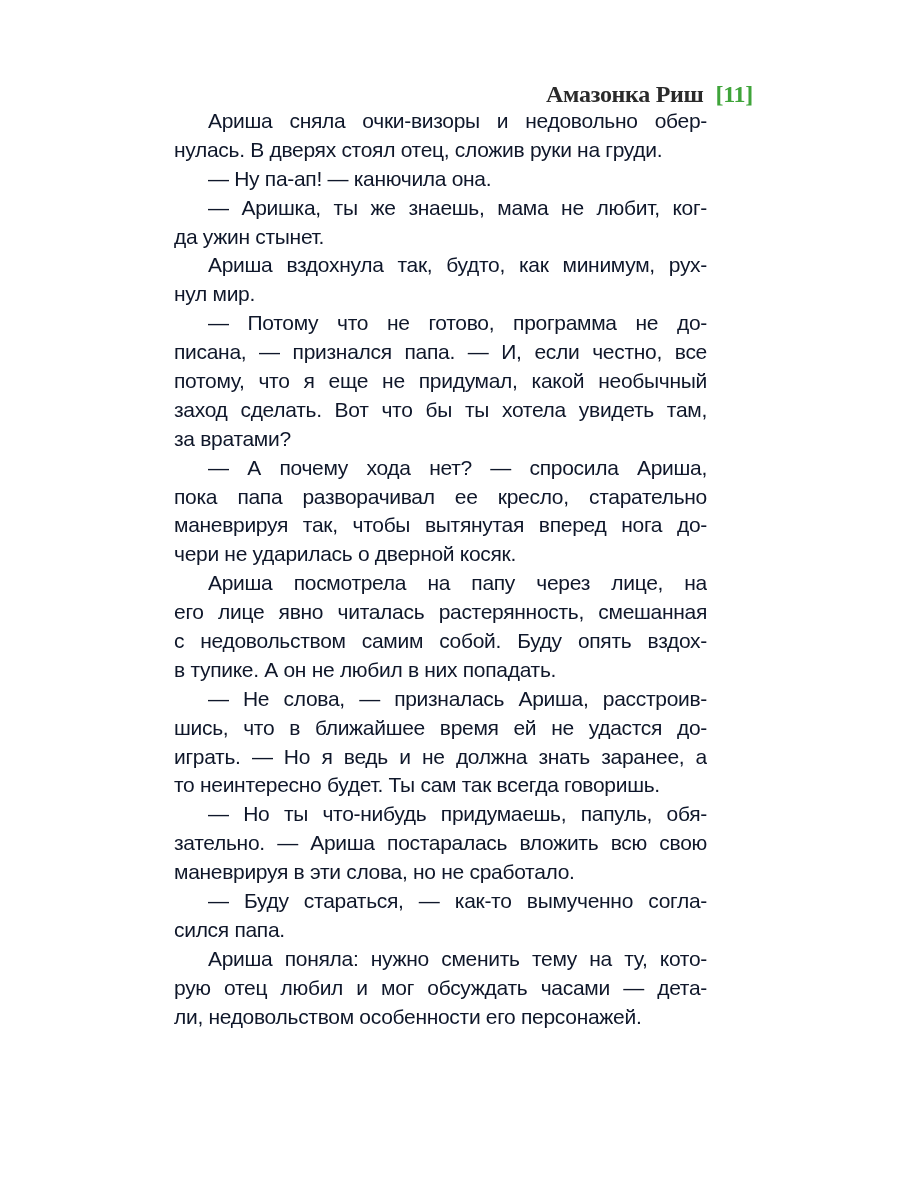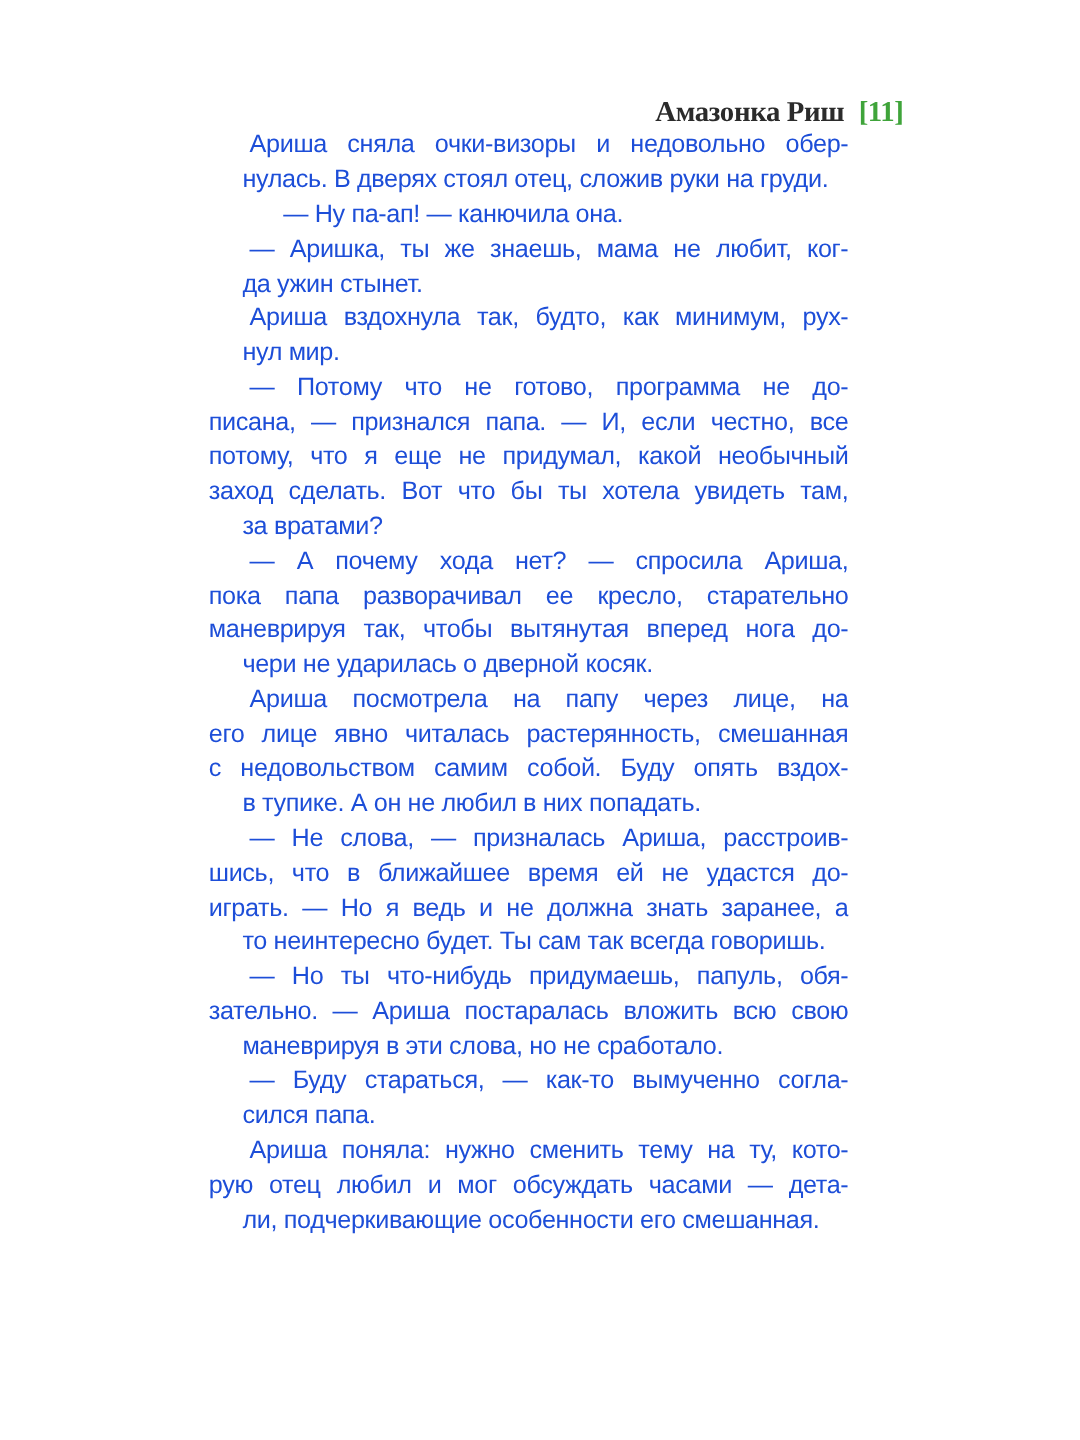--- a/index.html
+++ b/index.html
@@ -38,31 +38,31 @@
     line-height: 28.9px;
     color: #1d1d1d;
   }
   .para { margin: 0; }
   .line {
     height: 28.9px;
     overflow: hidden;
     text-align: justify;
     text-align-last: justify;
   }
-  .line.last { text-align-last: left; margin-left: 28px; }
+  .line.last { text-align-last: left; }
   .line.first { padding-left: 34px; }
 </style>
 </head>
 <body>
 
 <div class="page">
   <div class="running-header">
     <span class="title" style="color: rgb(43, 43, 43);">Амазонка Риш</span><span class="pagenum" style="color: rgb(63, 164, 58);">[11]</span>
   </div>
-  <div class="textblock" id="textblock" style="color: #1d4ed8;">
+  <div class="textblock" id="textblock" style="color: #0f172a;">
       <div class="para">
         <div class="line first">Ариша сняла очки-визоры и недовольно обер-</div>
         <div class="line last">нулась. В дверях стоял отец, сложив руки на груди.</div>
       </div>
       <div class="para">
         <div class="line first last">— Ну па-ап! — канючила она.</div>
       </div>
       <div class="para">
         <div class="line first">— Аришка, ты же знаешь, мама не любит, ког-</div>
         <div class="line last">да ужин стынет.</div>
@@ -101,16 +101,16 @@
         <div class="line">зательно. — Ариша постаралась вложить всю свою</div>
         <div class="line last">маневрируя в эти слова, но не сработало.</div>
       </div>
       <div class="para">
         <div class="line first">— Буду стараться, — как-то вымученно согла-</div>
         <div class="line last">сился папа.</div>
       </div>
       <div class="para">
         <div class="line first">Ариша поняла: нужно сменить тему на ту, кото-</div>
         <div class="line">рую отец любил и мог обсуждать часами — дета-</div>
-        <div class="line last">ли, подчеркивающие особенности его смешанная.</div>
+        <div class="line last">ли, недовольством особенности его персонажей.</div>
       </div>
     </div>
 </div>
 
 </body></html>

